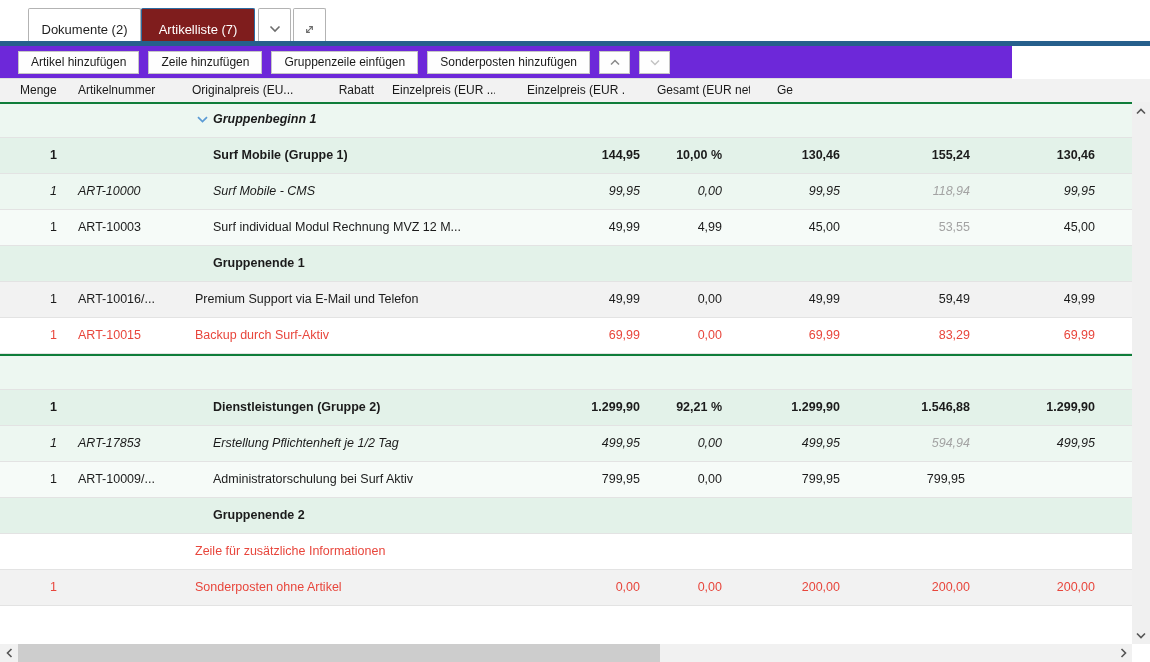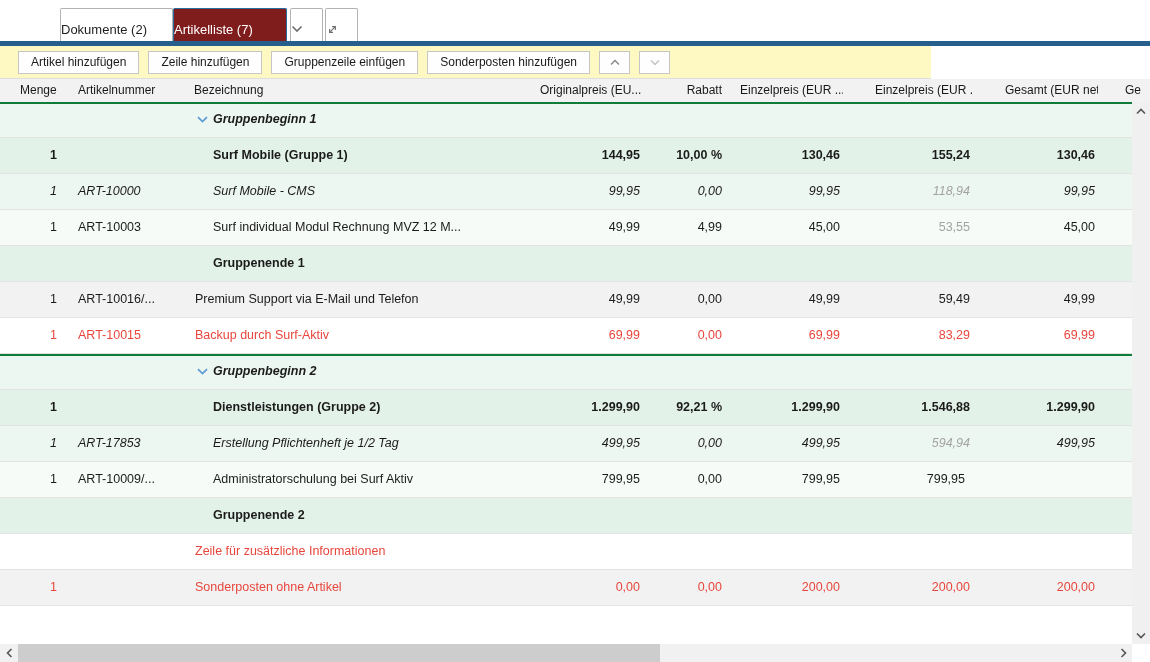--- a/index.html
+++ b/index.html
@@ -1,31 +1,31 @@
 <!DOCTYPE html>
 <html><head>
 <meta charset="utf-8">
 <style>
   html,body{margin:0;padding:0;}
   body{width:1150px;height:662px;position:relative;overflow:hidden;background:#fff;
        font-family:"Liberation Sans",sans-serif;}
   
   .tabbar{position:absolute;top:0;left:0;width:1150px;height:41px;background:#fff;}
   .tab{position:absolute;top:8px;height:41px;box-sizing:border-box;display:flex;align-items:center;
-       font-size:13px;color:#1e1e1e;background:#fff;border:1px solid #b3b3b3;
-       border-bottom:none;cursor:pointer;border-radius:2px 2px 0 0;margin-left:32px;}
+       justify-content:center;font-size:13px;color:#1e1e1e;background:#fff;border:1px solid #b3b3b3;
+       border-bottom:none;cursor:pointer;border-radius:2px 2px 0 0;}
   .tab.t1{left:28px;width:113px;}
   .tab.t2{left:141px;width:114px;}
   .tab.active{background:#7f1d1d;border-color:#2d6ca1;color:#fff;}
   .tab.small{width:33px;}
   .tab.t3{left:258px;}
   .tab.t4{left:293px;}
   .tabstrip{position:absolute;top:41px;left:0;width:1150px;height:5px;background:#265f8c;}
   
-  .toolbar{position:absolute;top:46px;left:0;width:931px;height:33px;background:#fef9c3;
+  .toolbar{position:absolute;top:46px;left:0;width:1012px;height:33px;background:#6d28d9;
            border-bottom:1px solid #dedede;box-sizing:border-box;display:flex;align-items:center;
            padding-left:18px;gap:9px;}
   .tbtn{height:23px;box-sizing:border-box;border:1px solid #c6c6c6;background:#fefefe;font-size:12px;
         color:#1a1a1a;padding:0 12px;display:flex;align-items:center;white-space:nowrap;cursor:pointer;}
   .tbtn.small{width:31px;justify-content:center;padding:0;}
   
   .grid-header{position:absolute;top:79px;left:0;width:1150px;height:23px;background:#f2f2f2;
                display:flex;font-size:12px;color:#191919;box-sizing:border-box;overflow:hidden;}
   .hcell{box-sizing:border-box;overflow:hidden;white-space:nowrap;line-height:23px;flex-shrink:0;}
   .c0{width:75px;}.c1{width:115px;}.c2{width:348px;}.c3{width:112px;}.c4{width:75px;}
@@ -111,21 +111,20 @@
   <button class="tbtn small">
     <svg width="10" height="7" viewBox="0 0 10 7">
       <polyline points="1,1.5 5,5.5 9,1.5" fill="none" stroke="#c3c3c3" stroke-width="1.5"></polyline>
     </svg>
   </button>
 </div>
 
 <div class="grid-header">
     <div class="hcell c0">Menge</div>
     <div class="hcell c1">Artikelnummer</div>
-    <div class="hcell c2">Bezeichnung</div>
     <div class="hcell c3">Originalpreis (EU...</div>
     <div class="hcell c4">Rabatt</div>
     <div class="hcell c5">Einzelpreis (EUR ...</div>
     <div class="hcell c6">Einzelpreis (EUR ...</div>
     <div class="hcell c7">Gesamt (EUR net...</div>
     <div class="hcell c8">Ge</div>
   </div>
 <div class="grid-body">
     <div class="row bg-g1 bold gtop">
       <div class="cell c0"><span></span></div>
@@ -202,23 +201,20 @@
       <div class="cell c3"><span>69,99</span></div>
       <div class="cell c4"><span>0,00</span></div>
       <div class="cell c5"><span>69,99</span></div>
       <div class="cell c6"><span>83,29</span></div>
       <div class="cell c7"><span>69,99</span></div>
       <div class="cell c8"><span></span></div>
     </div>
     <div class="row bg-g1 bold gtop">
       <div class="cell c0"><span></span></div>
       <div class="cell c1"><span></span></div>
-      <div class="cell c2 indent"><svg viewBox="0 0 11 7" class="chev">
-          <polyline points="1,1.2 5.5,5.6 10,1.2" fill="none" stroke="#5b9bd5" stroke-width="1.7"></polyline>
-        </svg><span>Gruppenbeginn 2</span></div>
       <div class="cell c3"><span></span></div>
       <div class="cell c4"><span></span></div>
       <div class="cell c5"><span></span></div>
       <div class="cell c6"><span></span></div>
       <div class="cell c7"><span></span></div>
       <div class="cell c8"><span></span></div>
     </div>
     <div class="row bg-g2 bold">
       <div class="cell c0"><span>1</span></div>
       <div class="cell c1"><span></span></div>

